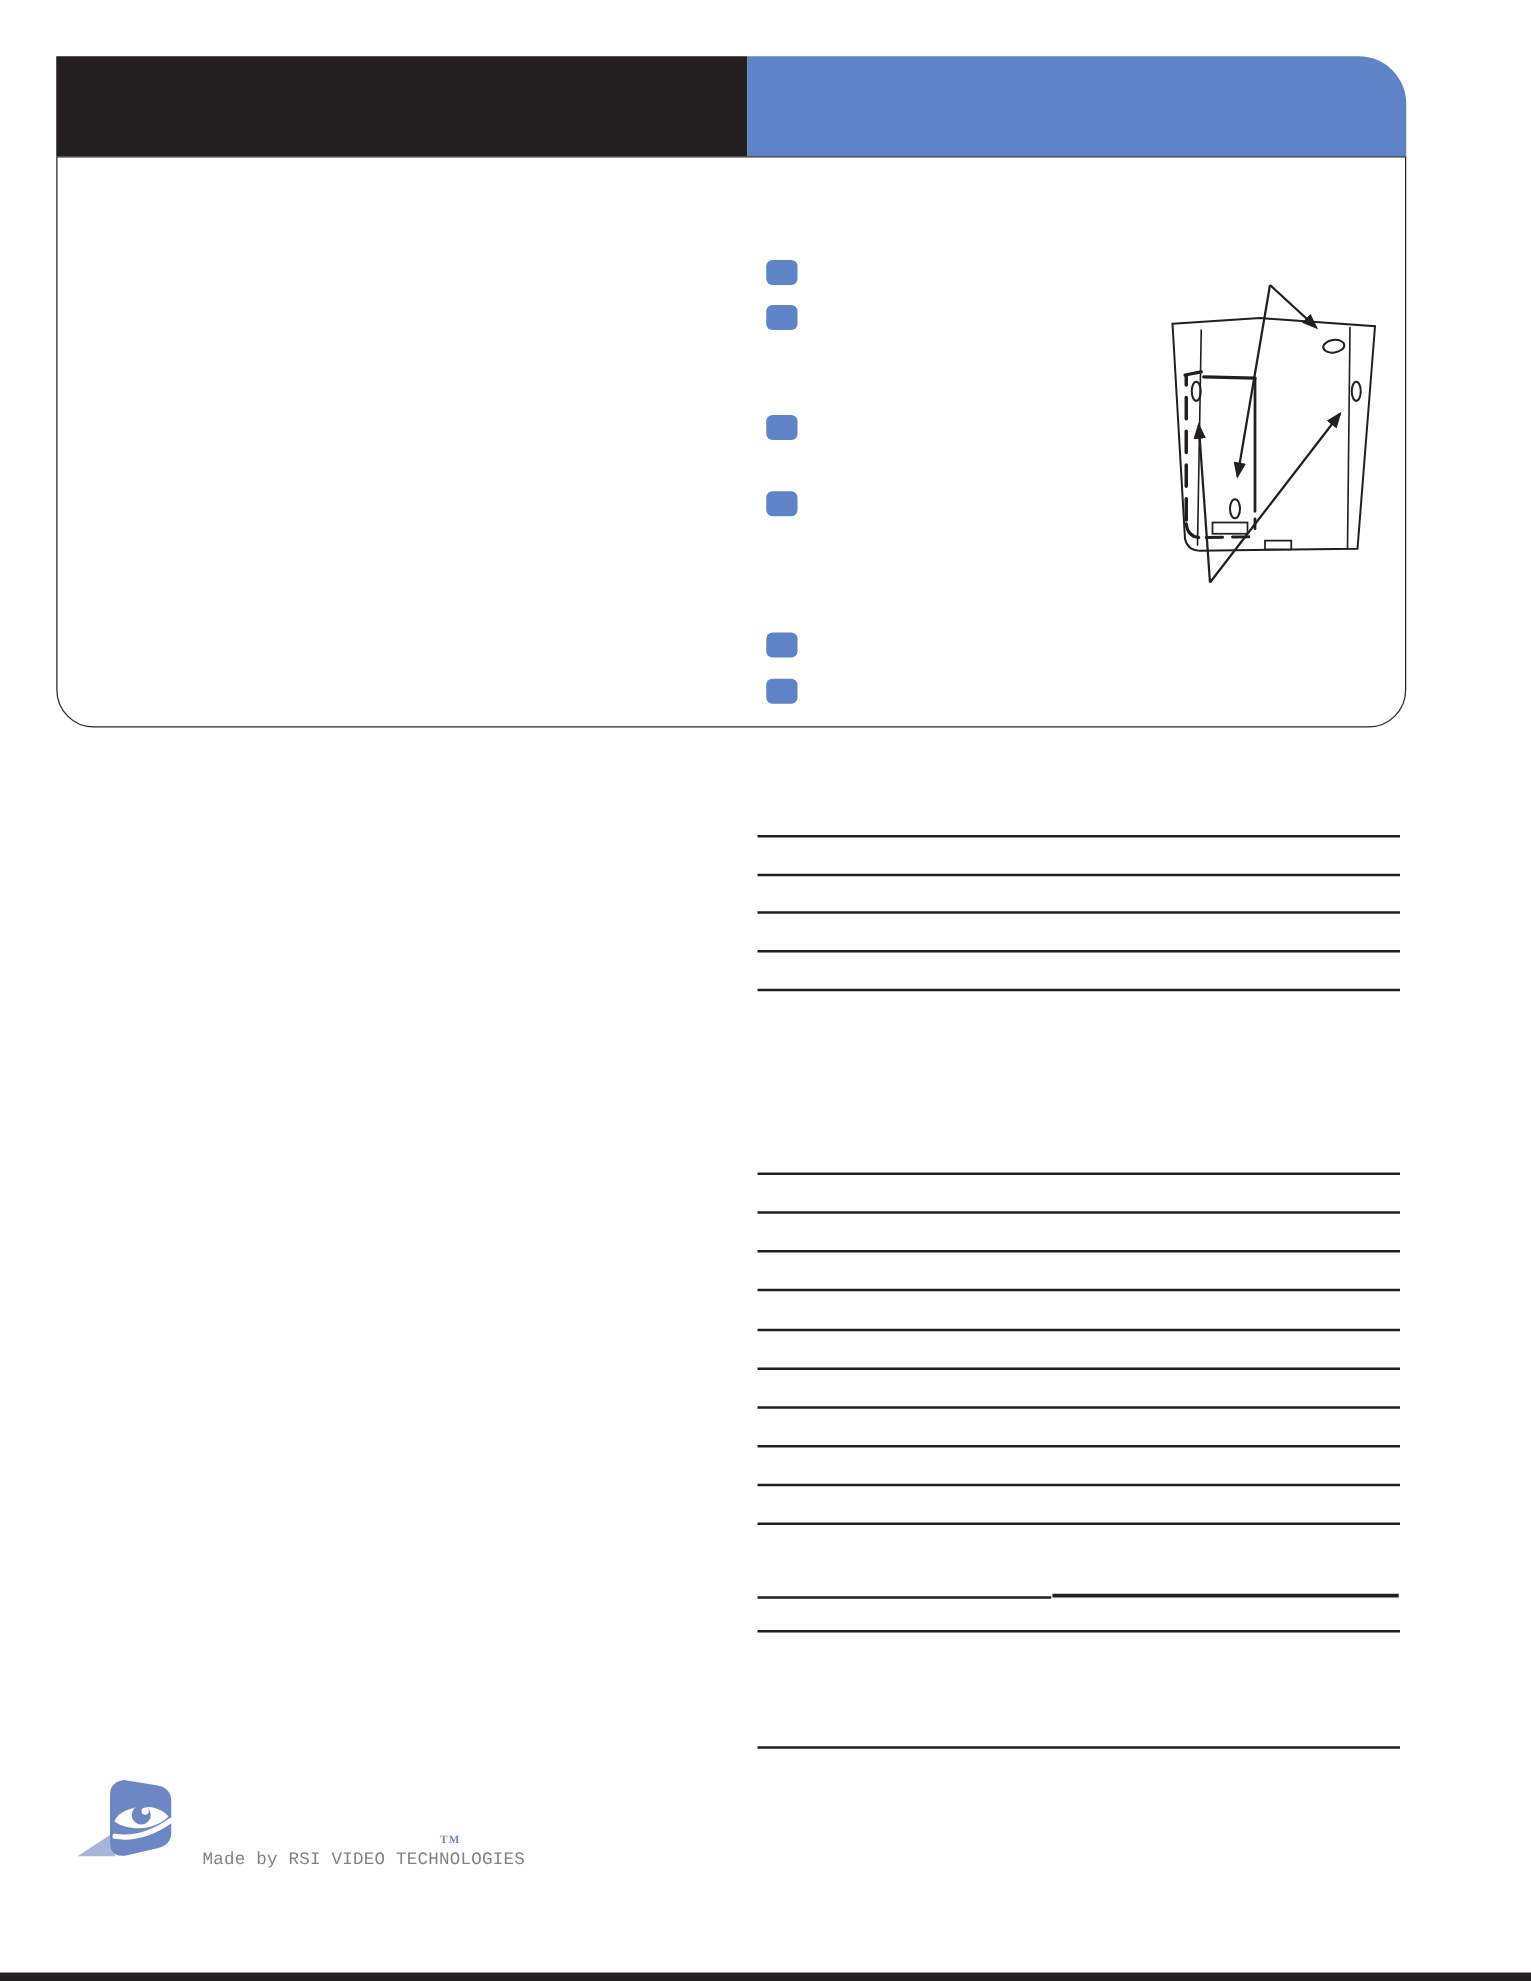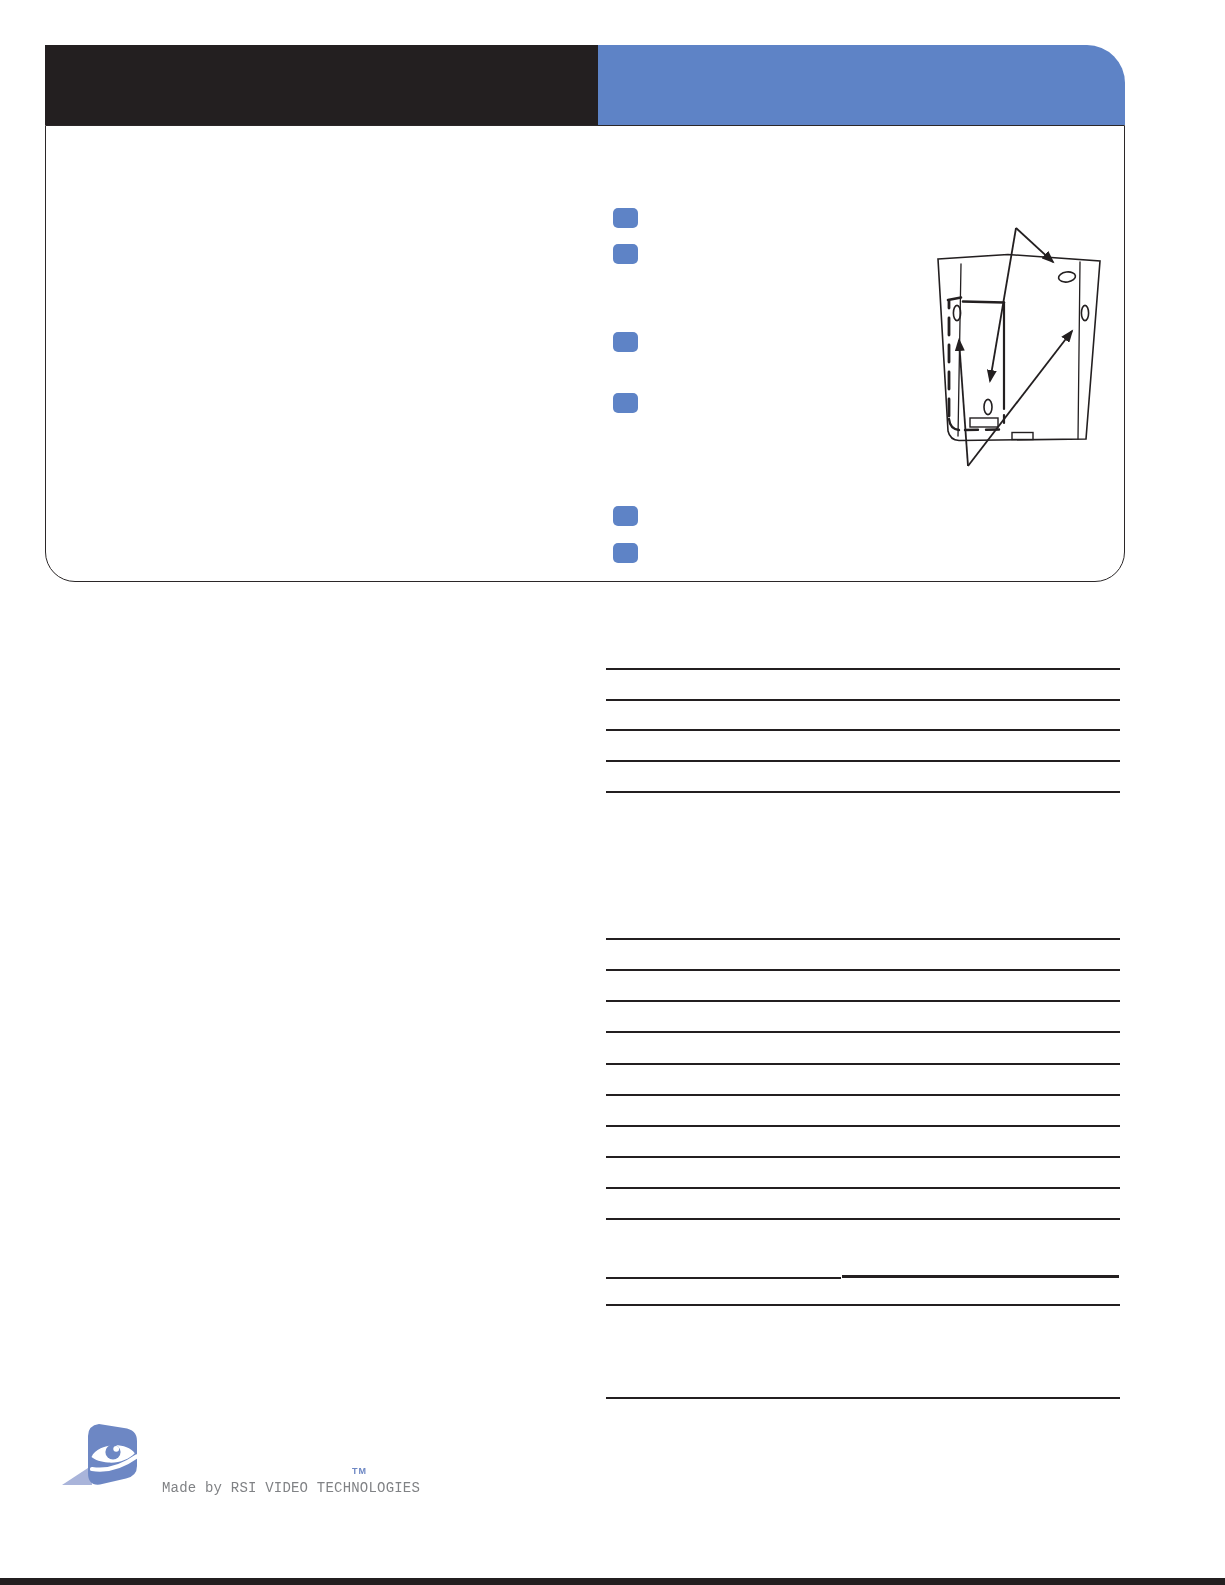--- a/index.html
+++ b/index.html
@@ -41,21 +41,21 @@
   .diagram{position:absolute;left:900px;top:210px;width:225px;height:270px;}
   
   .logo-svg{position:absolute;left:55px;top:1412px;width:320px;height:100px;}
   .wordmark{
     position:absolute;left:156px;top:1436px;
     font-family:"DejaVu Serif", serif;font-weight:bold;
     font-size:42px;line-height:1;color:var(--logo-blue);letter-spacing:0px;
   }
   .tm{
     position:absolute;left:352px;top:1466px;
-    font-family:Liberation Sans, sans-serif;font-weight:bold;
+    font-family:Liberation Serif, serif;font-weight:bold;
     font-size:9px;color:var(--logo-blue);letter-spacing:1px;
   }
   .tagline{
     position:absolute;left:162px;top:1481px;width:230px;
     font-family:Liberation Mono, monospace;font-size:14px;line-height:1.1;
     color:var(--tagline-gray);letter-spacing:0.2px;white-space:nowrap;
   }
   
   .footer-bar{
     position:absolute;left:0;top:1578px;width:1225px;height:7px;background:var(--ink);

